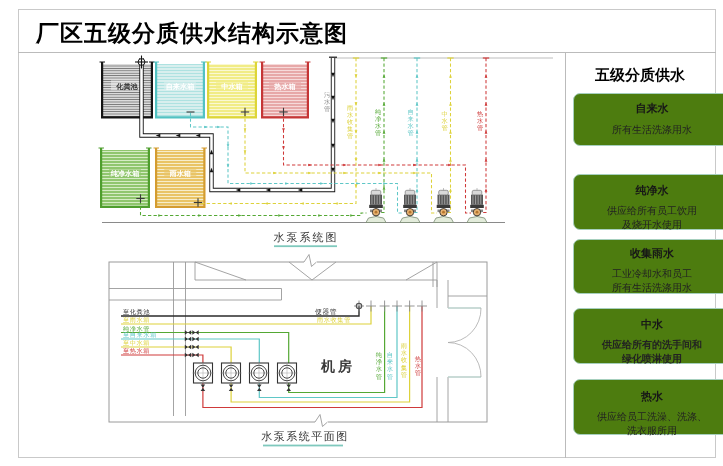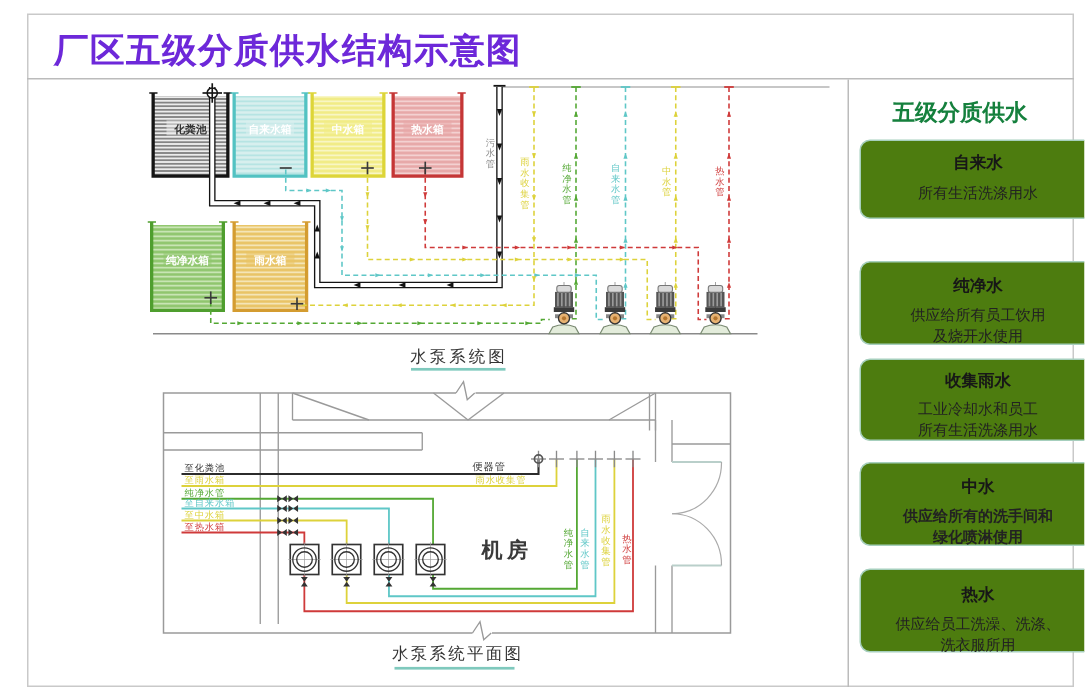--- a/index.html
+++ b/index.html
@@ -1,23 +1,23 @@
 <!DOCTYPE html>
 <html><head>
 <meta charset="utf-8">
 <style>
   html,body{margin:0;padding:0;background:#ffffff;}
   *{box-sizing:border-box;}
   body{font-family:"Liberation Sans",sans-serif;}
   #page{position:relative;width:723px;height:466px;background:#fff;overflow:hidden;}
   #frame{position:absolute;left:18px;top:9px;width:698px;height:449px;border:1px solid #c9c9c9;background:#fff;}
   #titlebar{position:absolute;left:18px;top:9px;width:698px;height:44px;border-bottom:1px solid #bbb;}
-  #titletxt{position:absolute;left:36px;top:18px;font-size:23px;font-weight:bold;color:#6d28d9;letter-spacing:1px;}
+  #titletxt{position:absolute;left:36px;top:18px;font-size:23px;font-weight:bold;color:#000000;letter-spacing:1px;}
   #divider{position:absolute;left:565px;top:53px;width:1px;height:405px;background:#bbb;}
-  .sbt{position:absolute;left:566px;width:148px;text-align:center;font-weight:bold;color:#15803d;}
+  .sbt{position:absolute;left:566px;width:148px;text-align:center;font-weight:bold;color:#000000;}
   .box{position:absolute;left:573px;width:158px;border:1.5px solid #a6cfbd;border-radius:7px;background:#4d7c0f;text-align:center;}
   .box .bt{font-weight:bold;font-size:11px;color:#171717;}
   .box .bd{font-size:10px;color:#222;line-height:13.5px;}
 </style>
 </head>
 <body>
 <div id="page">
   <div id="frame"></div>
   <div id="titlebar"></div>
   <div id="titletxt">厂区五级分质供水结构示意图</div>

